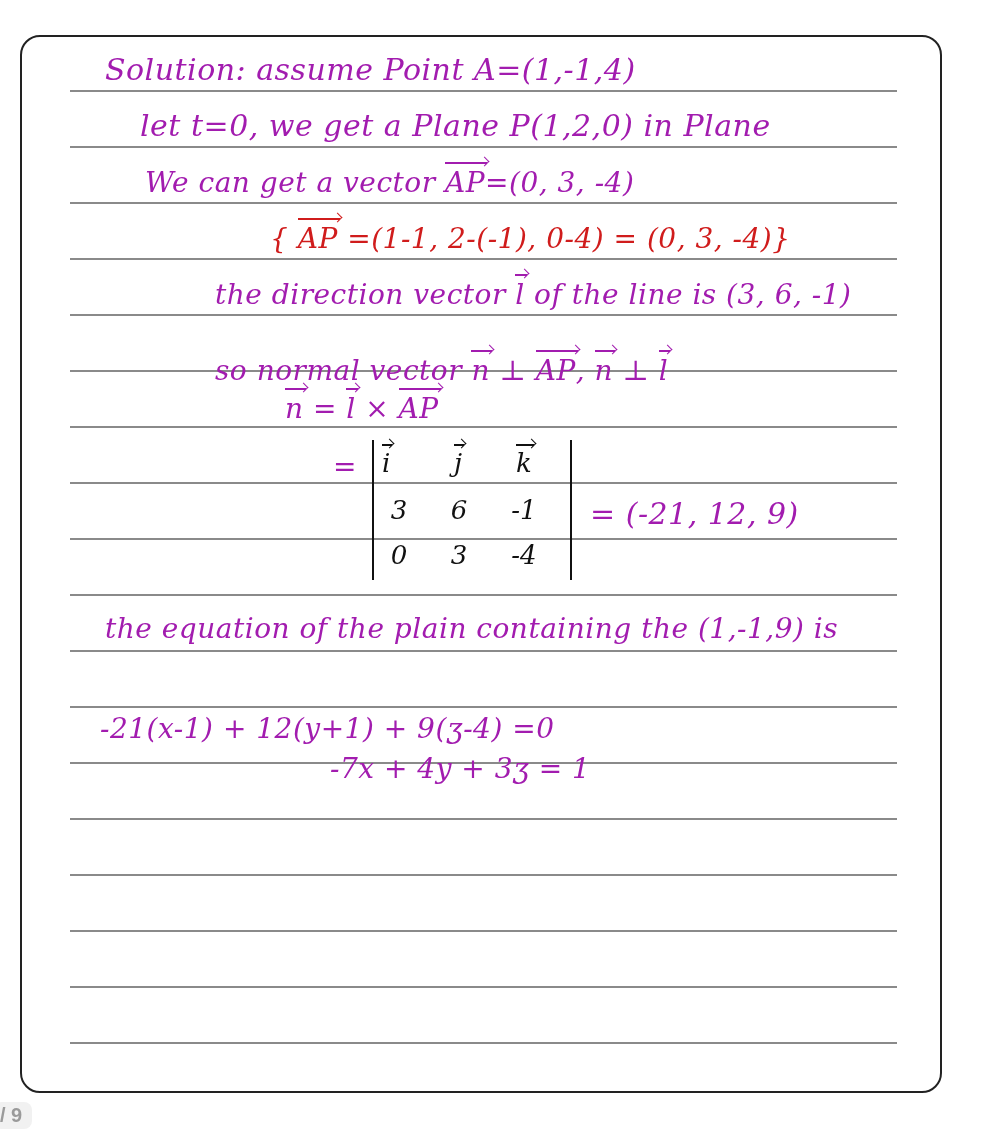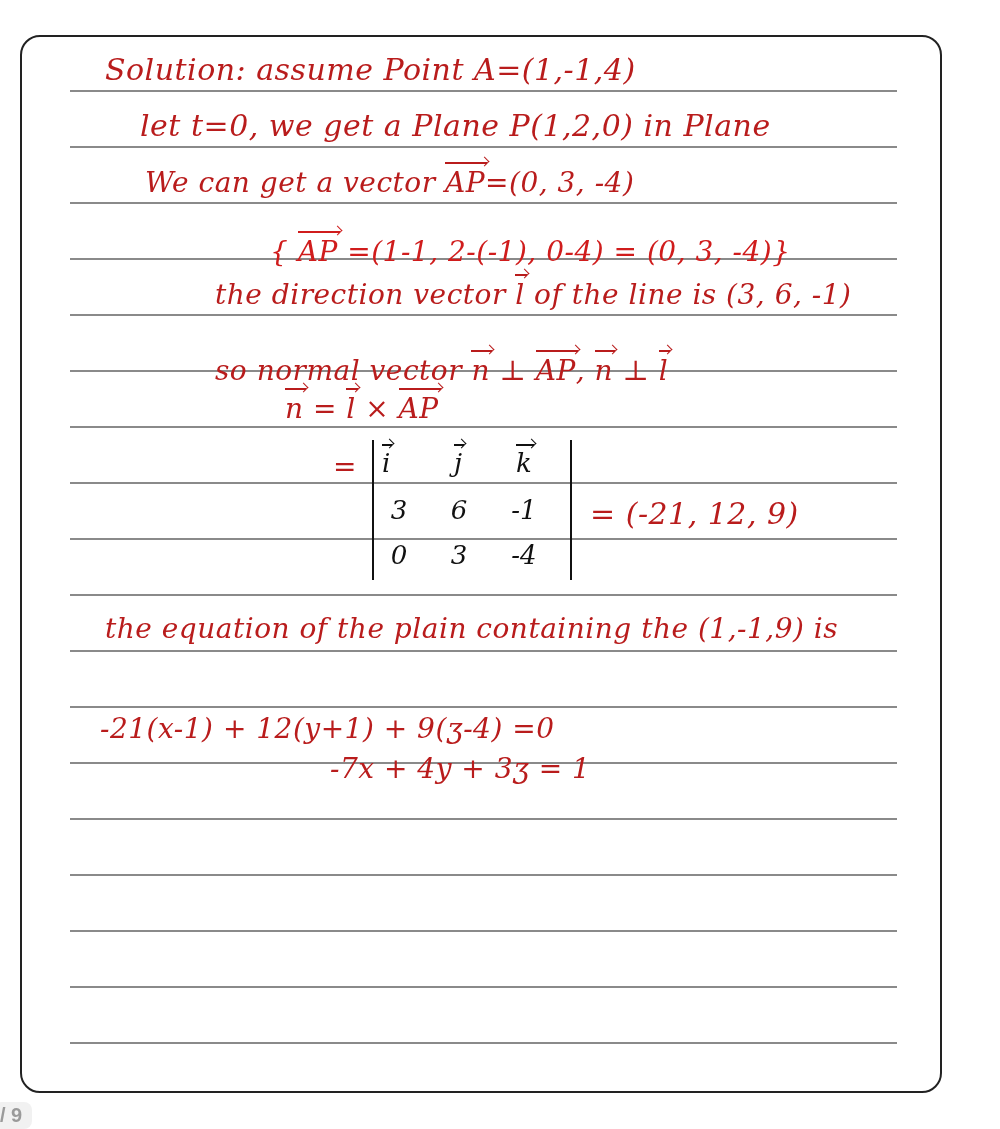--- a/index.html
+++ b/index.html
@@ -29,21 +29,21 @@
       position: absolute;
       left: 70px;
       width: 827px;
       height: 2px;
       background: #8a8a8a;
     }
     .hw {
       position: absolute;
       font-family: "DejaVu Serif", serif;
       font-style: italic;
-      color: #b91c1c;
+      color: #a21caf;
       white-space: nowrap;
       letter-spacing: 0.5px;
     }
     .hw.red { color: #d01c1c; }
     .hw.lg { font-size: 30px; }
     .hw.md { font-size: 28px; }
     .vec {
       position: relative;
       display: inline-block;
     }
@@ -124,21 +124,21 @@
 <div class="rule" style="top:1042px"></div>
 
 <div class="hw lg" style="left:105px; top:52px;">Solution:      assume Point A=(1,-1,4)</div>
 
 <div class="hw lg" style="left:140px; top:108px;">let t=0, we get a Plane P(1,2,0) in Plane</div>
 
 <div class="hw md" style="left:145px; top:166px;font-style:italic;">
   <span>We can  get  a  vector  </span><span class="vec">AP</span><span>=(0, 3, -4)</span>
 </div>
 
-<div class="hw md red" style="left:270px; top:222px;margin-top:13px;">
+<div class="hw md red" style="left:270px; top:222px;">
   <span>{ </span><span class="vec">AP</span><span> =(1-1, 2-(-1), 0-4) = (0, 3, -4)}</span>
 </div>
 
 <div class="hw md" style="left:215px; top:278px;">
   <span>the direction vector </span><span class="vec">l</span><span> of the line is (3, 6, -1)</span>
 </div>
 
 <div class="hw md" style="left:215px; top:334px;margin-top:20px;">
   <span>so  normal  vector  </span><span class="vec">n</span><span> ⊥ </span><span class="vec">AP</span><span>,  </span><span class="vec">n</span><span> ⊥ </span><span class="vec">l</span>
 </div>

